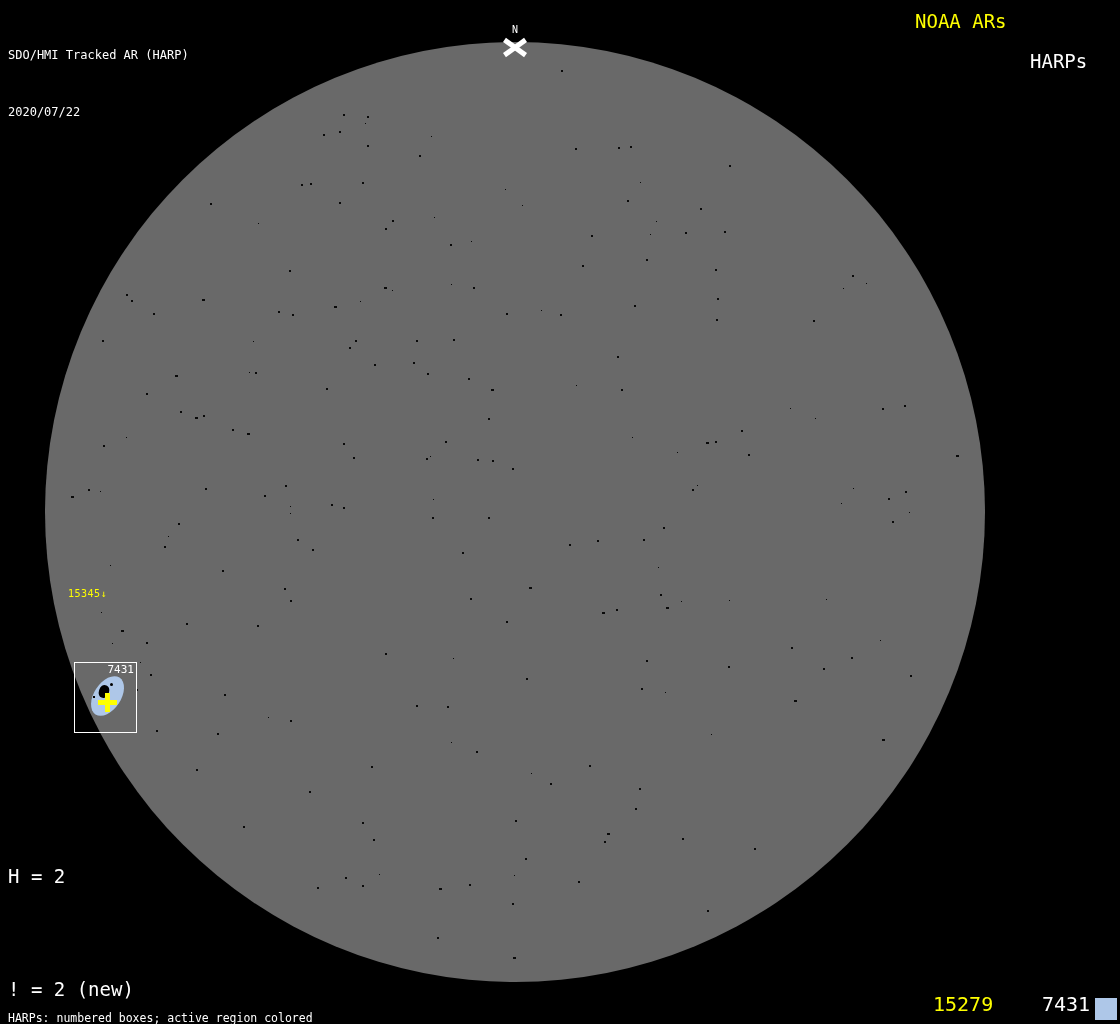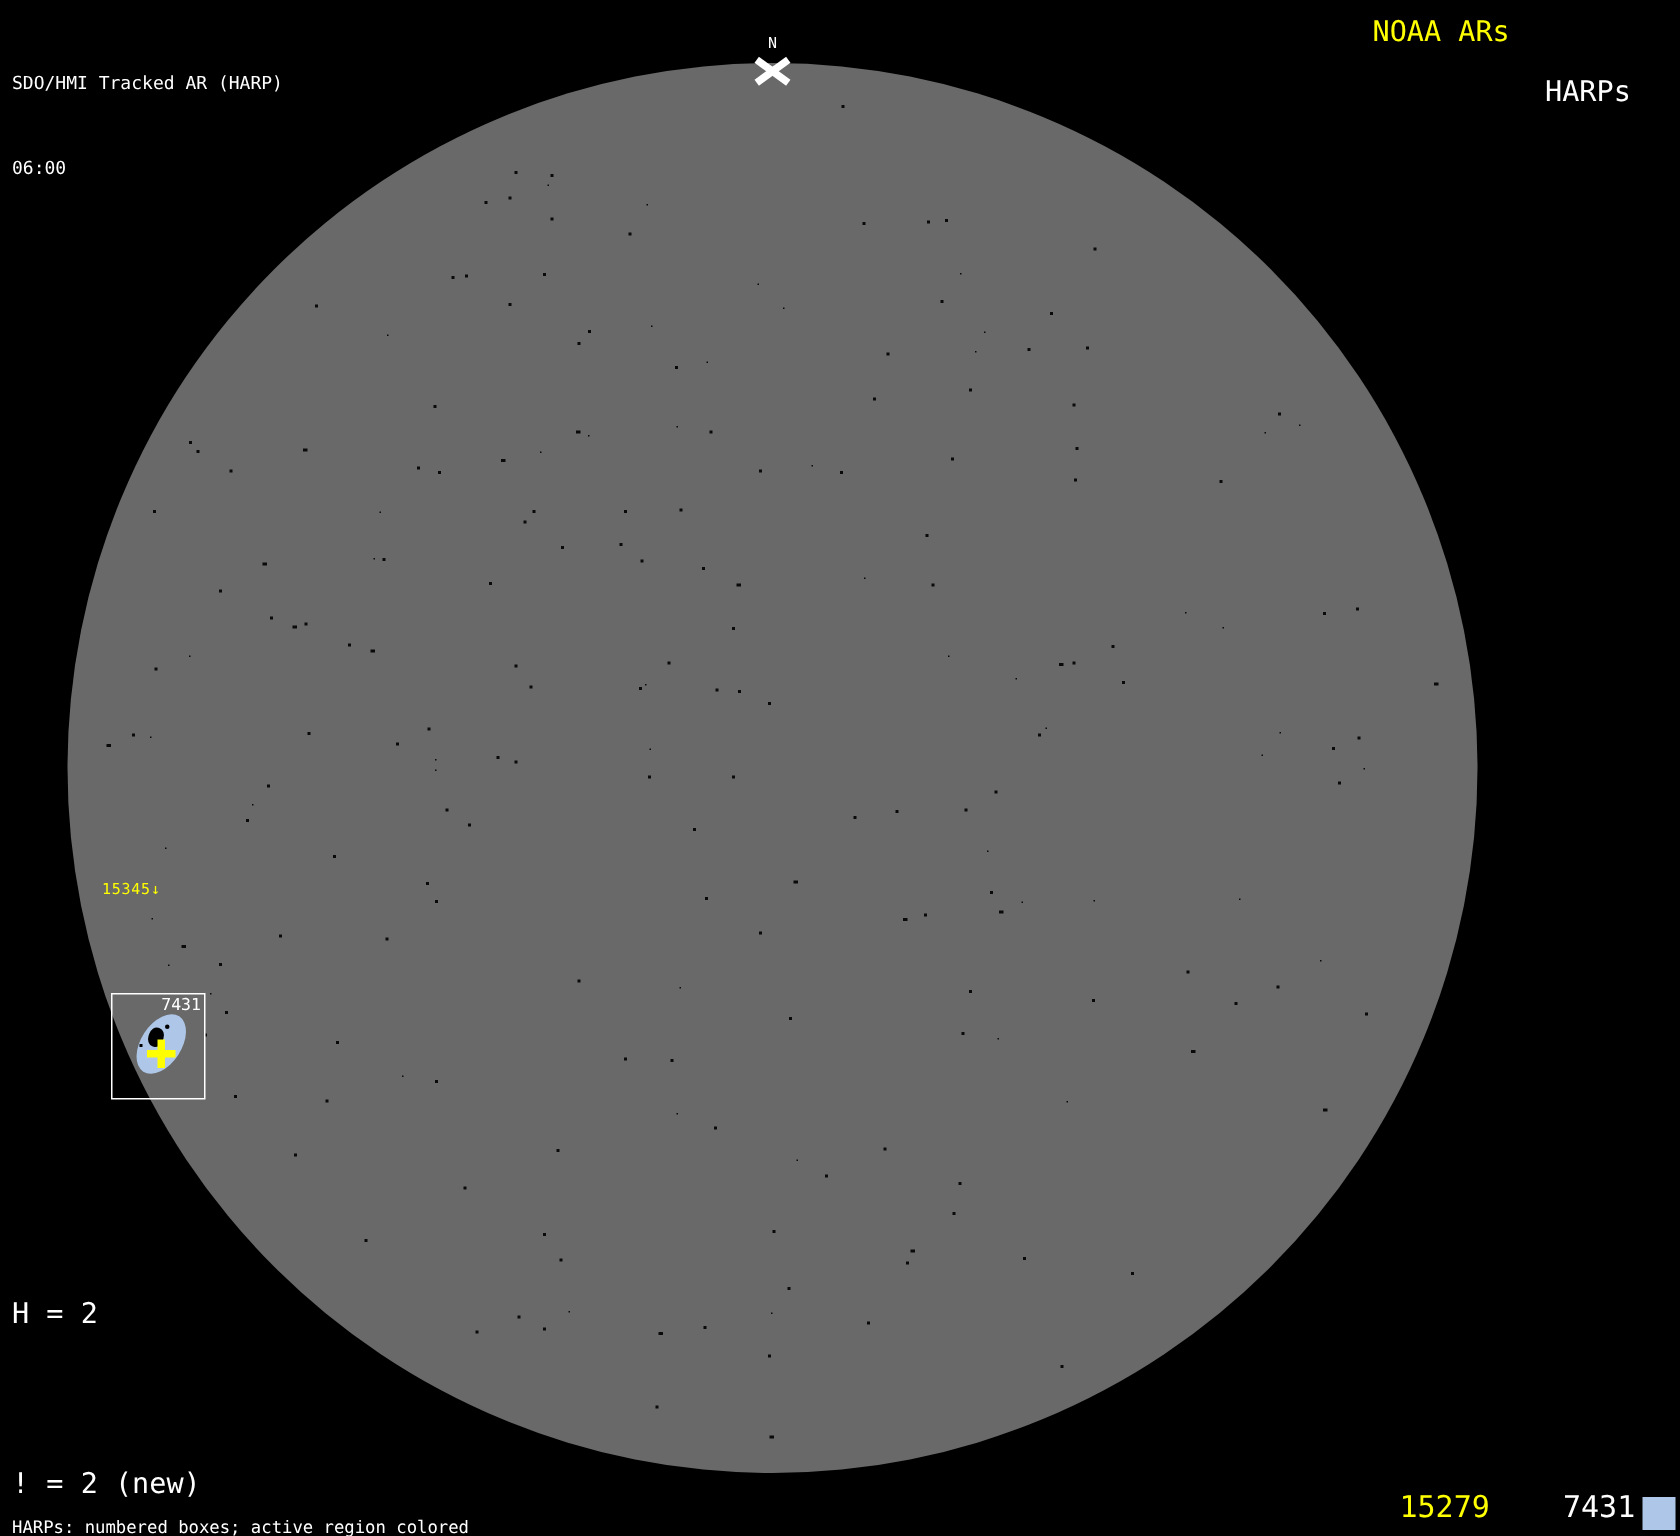--- a/index.html
+++ b/index.html
@@ -60,21 +60,21 @@
   
   .footer-noaa { left: 933px; top: 992px; font-size: 20px; color: #ffff00; }
   .footer-harp { left: 1042px; top: 992px; font-size: 20px; color: #ffffff; }
   .footer-swatch { left: 1095px; top: 998px; width: 22px; height: 22px; }
 </style>
 </head>
 <body>
 
 <div class="abs title-block">
   <div>SDO/HMI Tracked AR (HARP)</div>
-  <div>06:00</div>
+  <div>2020/07/22</div>
 </div>
 <div class="abs nav-noaa">NOAA ARs</div>
 <div class="abs nav-harps">HARPs</div>
 
 <div class="abs disk" style="background-color: rgb(105, 105, 105);">
   <div id="speckles">
       <div class="speckle" style="left:141px;top:581px;width:2px;height:2px;"></div>
       <div class="speckle" style="left:637px;top:796px;width:2px;height:2px;"></div>
       <div class="speckle" style="left:304px;top:305px;width:2px;height:2px;"></div>
       <div class="speckle" style="left:470px;top:778px;width:2px;height:2px;"></div>

